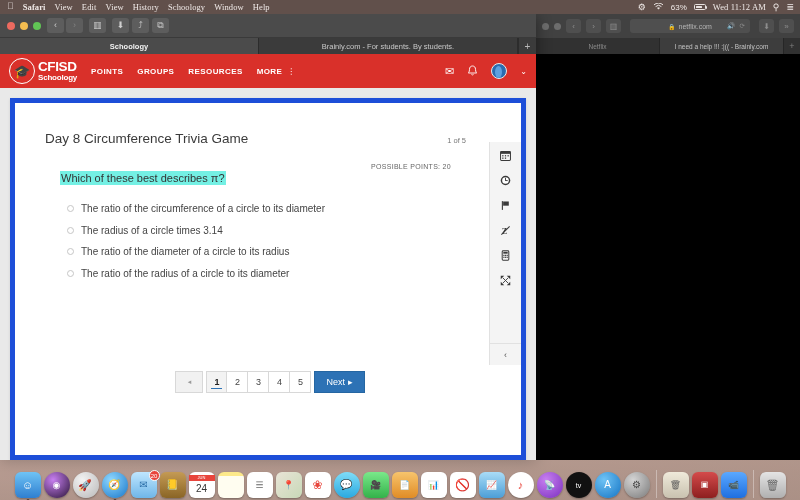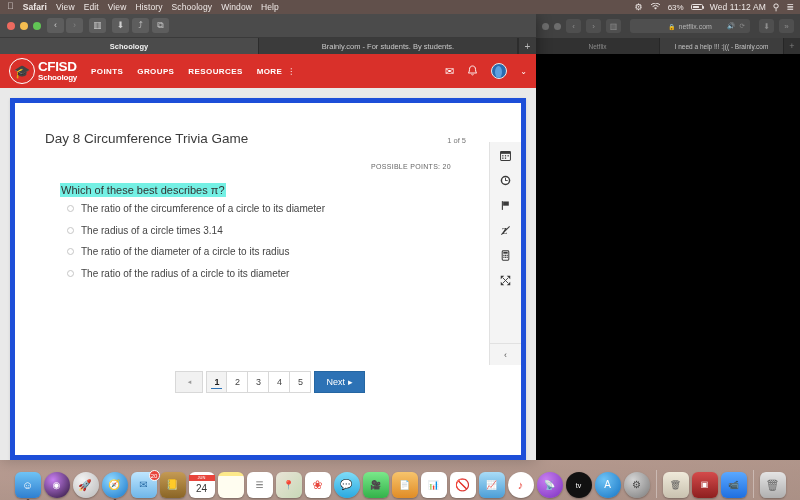--- a/index.html
+++ b/index.html
@@ -18,21 +18,21 @@
 
   
   .menubar {
     position:absolute; left:0; top:0; width:800px; height:14px;
     background:#61504b; display:flex; align-items:center;
     color:#efe9e7; font-size:8.5px; z-index:60;
   }
   .menubar .mb-left { display:flex; align-items:center; gap:9px; padding-left:7px; }
   .menubar .mb-right { margin-left:auto; display:flex; align-items:center; gap:7px; padding-right:6px; }
   .apple-logo { font-size:9px; line-height:1; position:relative; top:-0.5px;}
-  .mb-item { white-space:nowrap; letter-spacing:0.1px;}
+  .mb-item { white-space:nowrap; letter-spacing:0.1px;font-family:Liberation Serif, serif;}
   .mb-item.bold { font-weight:bold; }
   .batt-pct { font-size:8px; }
   .batt-ico {
     display:inline-block; width:12px; height:6.5px; border:1px solid #e8e2e0;
     border-radius:1.5px; position:relative;
   }
   .batt-ico:after{content:""; position:absolute; right:-2.5px; top:1.5px; width:1.5px;height:3px;background:#e8e2e0;border-radius:0 1px 1px 0;}
   .batt-fill{position:absolute; left:1px; top:1px; bottom:1px; width:62%; background:#e8e2e0; border-radius:0.5px;}
 
   
@@ -98,21 +98,21 @@
   .card{
     background:#fff; height:100%; position:relative;
     border:5px solid #1d4ed8; box-shadow:0 1px 3px rgba(0,0,0,.10);
   }
   .quiz-title{
     position:absolute; left:30px; top:28px; font-size:13.5px; color:#3b3b3b; font-weight:normal;
   }
   .page-count{position:absolute; right:55px; top:33px; font-size:7.5px; color:#777;}
   .points{position:absolute; right:70px; top:60px; font-size:7px; color:#666; letter-spacing:0.3px;}
   .question{
-    position:absolute; left:45px; top:80px; font-size:11px; color:#333;
+    position:absolute; left:45px; top:68px; font-size:11px; color:#333;
     background:#74F0E4; padding:1px 1px;text-align:right;
   }
   .answers{position:absolute; left:52px; top:100px; display:flex; flex-direction:column; gap:10.5px;}
   .answer{display:flex; align-items:center; gap:7px;}
   .radio{
     width:7px;height:7px;border-radius:50%;border:1px solid #c6c6c6;background:#fff; flex:none;
   }
   .ans-label{font-size:10px; color:#444;}
 
   

